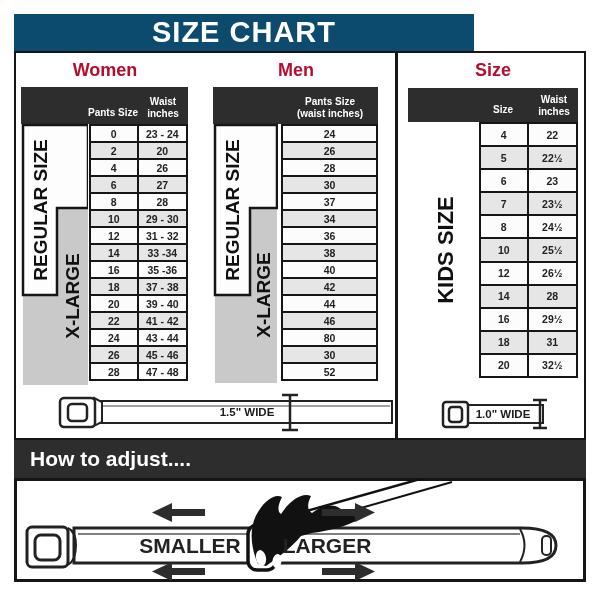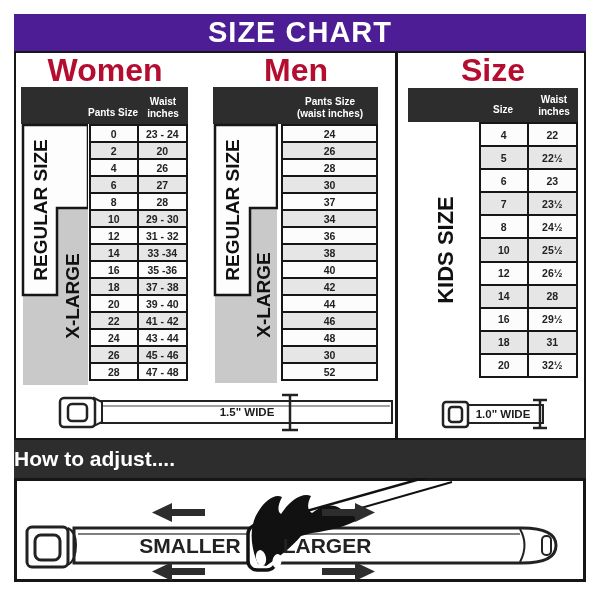--- a/index.html
+++ b/index.html
@@ -1,42 +1,42 @@
 <!DOCTYPE html>
 <html><head>
 <meta charset="utf-8">
 <style>
   html,body{margin:0;padding:0;background:#fff;}
   .canvas{position:relative;width:600px;height:600px;background:#fff;overflow:hidden;
           font-family:"Liberation Sans",sans-serif;color:#1c1c1c;}
   .abs{position:absolute;}
-  .title-bar{left:14px;top:14px;width:572px;height:37px;background:#4c1d95;
+  .title-bar{left:14px;top:14px;width:460px;height:37px;background:#0c4a6e;
              display:flex;align-items:center;justify-content:center;}
   .title-bar span{color:#fff;font-size:29px;font-weight:bold;letter-spacing:1px;}
   .main-panel{left:14px;top:51px;width:568px;height:385px;border:2px solid #161616;background:#fff;}
   .divider{left:395px;top:51px;width:3px;height:389px;background:#161616;}
-  .col-heading{top:55px;height:30px;font-size:32px;font-weight:bold;color:#b50d2f;
+  .col-heading{top:55px;height:30px;font-size:18px;font-weight:bold;color:#b50d2f;
                text-align:center;line-height:30px;}
   .thead{background:#2d2d2d;}
   .thead-label{color:#fff;font-size:10px;font-weight:600;text-align:center;
                white-space:pre-line;line-height:12px;}
   .grid{display:grid;background:#161616;padding:2px;gap:2px;box-sizing:border-box;}
   .grid-2{grid-template-columns:1fr 1.04fr;}
   .grid-1{grid-template-columns:1fr;}
   .cell{display:flex;align-items:center;justify-content:center;
         font-size:10.5px;font-weight:bold;color:#222;}
   .cell.even{background:#fcfcfc;}
   .cell.odd{background:#e6e6e6;}
   .rot-label{font-weight:bold;fill:#111;font-family:"Liberation Sans",sans-serif;}
   .kids-size-label{font-size:22px;font-weight:bold;color:#111;text-align:center;
                    transform:rotate(-90deg);}
   .note{font-size:9.5px;font-weight:bold;white-space:pre-line;line-height:12px;color:#222;}
   .adjust-bar{left:14px;top:440px;width:572px;height:38px;background:#2d2d2d;
               display:flex;align-items:center;}
-  .adjust-bar span{color:#fff;font-size:21px;font-weight:bold;padding-left:0;}
+  .adjust-bar span{color:#fff;font-size:21px;font-weight:bold;padding-left:16px;}
   .adjust-panel{left:14px;top:478px;width:572px;height:104px;background:#fff;}
   svg{display:block;}
   .belt-text{font-size:11.5px;font-weight:bold;fill:#1c1c1c;font-family:"Liberation Sans",sans-serif;}
   .adj-text{font-size:21px;font-weight:bold;fill:#222;font-family:"Liberation Sans",sans-serif;}
 </style>
 </head>
 <body>
 
 <div class="canvas">
 
@@ -113,21 +113,21 @@
       <div class="cell even">28</div>
       <div class="cell odd">30</div>
       <div class="cell even">37</div>
       <div class="cell odd">34</div>
       <div class="cell even">36</div>
       <div class="cell odd">38</div>
       <div class="cell even">40</div>
       <div class="cell odd">42</div>
       <div class="cell even">44</div>
       <div class="cell odd">46</div>
-      <div class="cell even">48</div>
+      <div class="cell even">80</div>
       <div class="cell odd">30</div>
       <div class="cell even">52</div>
     </div>
 
   <div class="abs thead" style="left:408px;top:88px;width:170px;height:34px;"></div>
   <div class="abs thead-label" style="left:475px;top:104px;width:56px;text-align:center;">Size</div>
   <div class="abs thead-label" style="left:527px;top:94px;width:54px;">Waist
 inches</div>
 
   <div class="abs kids-size-label" style="left:371px;top:237px;width:150px;height:26px;">KIDS SIZE</div>

